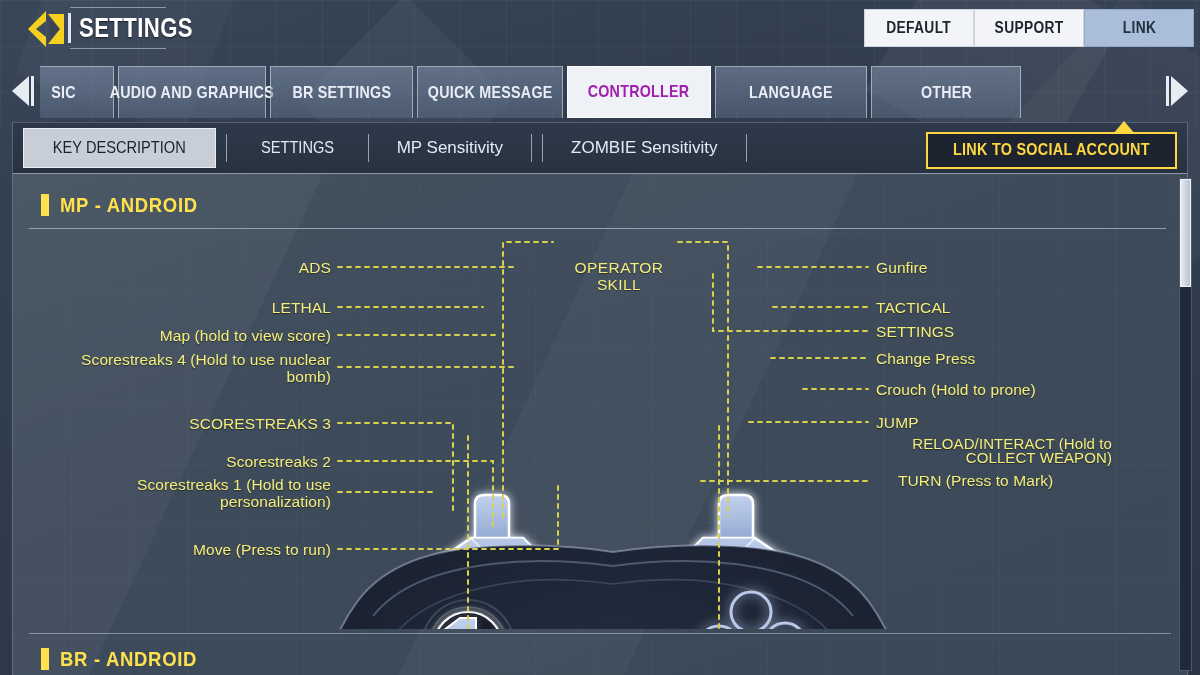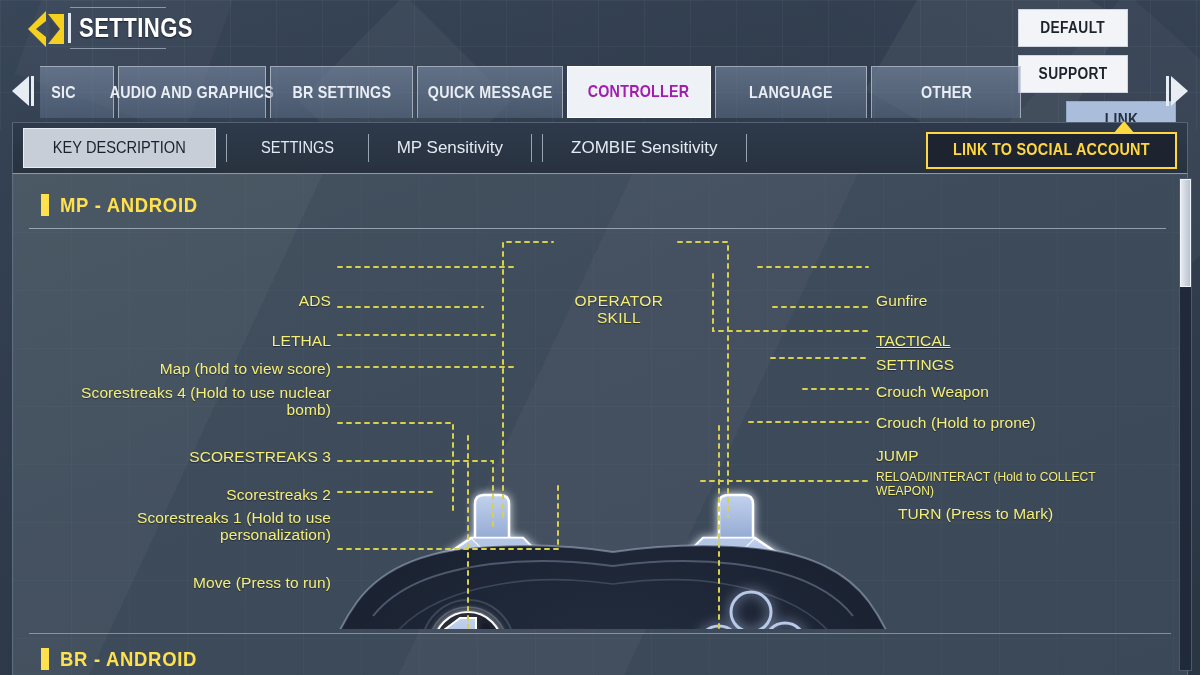--- a/index.html
+++ b/index.html
@@ -62,35 +62,35 @@
     white-space: nowrap;
   }
   .title-rule-top, .title-rule-bot {
     position: absolute; left: 70px; width: 96px; height: 1px;
     background: rgba(220,230,245,0.5);
   }
   .title-rule-top { top: 7px; }
   .title-rule-bot { top: 48px; }
 
   .top-btns {
-    position: absolute; right: 24px; top: 9px;
-    display: flex; gap: 8px; flex-direction: column;
+    position: absolute; right: 6px; top: 9px;
+    display: flex; 
   }
   .top-btn {
     width: 110px; height: 38px;
     display: flex; align-items: center; justify-content: center;
     background: #f2f4f7;
     border: 1px solid #cfd6e0;
     color: #1d222b;
     font-size: 16px; font-weight: 700; letter-spacing: 0.4px;
     transform: none;
     cursor: pointer;
   }
   .top-btn span { transform: scaleX(0.86); display:block; white-space: nowrap; }
-  .top-btn.accent { background: #aabdda; border-color: #93a9cc; color: #23303f; margin-left: 48px; }
+  .top-btn.accent { background: #aabdda; border-color: #93a9cc; color: #23303f; }
 
   
   .tabbar {
     position: absolute; left: 0; top: 66px; width: 1200px; height: 52px;
   }
   .tab-arrow-left {
     position: absolute; left: 12px; top: 10px;
     width: 0; height: 0;
     border-top: 15px solid transparent;
     border-bottom: 15px solid transparent;
@@ -237,26 +237,25 @@
   .diagram { position: absolute; left: 0; top: 60px; width: 1176px; height: 395px; }
   .diagram svg { position: absolute; left: 0; top: 0; }
 
   .lbl {
     position: absolute;
     color: #f5ef7a;
     font-size: 15.5px;
     line-height: 17px;
     letter-spacing: 0.1px;
     text-shadow: 0 1px 1px rgba(0,0,0,0.45);
-    margin-top: 33px;
   }
   .lbl.r { text-align: right; }
   .lbl.l { text-align: left; }
   .lbl.caps { letter-spacing: 0.4px; }
-  .lbl.small { font-size: 12px; line-height: 14px; }
+  .lbl.small { font-size: 15px; line-height: 14px; text-align: right; }
 
   
   .scrollbar-track {
     position: absolute; right: 8px; top: 178px;
     width: 13px; height: 493px;
     background: #20293a;
     border: 1px solid rgba(160,180,205,0.35);
   }
   .scrollbar-thumb {
     position: absolute; left: 0; top: 0;
@@ -525,23 +524,23 @@
       <div class="lbl r" style="left:60px; top:25px; width:258px;">ADS</div>
       <div class="lbl r" style="left:60px; top:65px; width:258px;">LETHAL</div>
       <div class="lbl r" style="left:60px; top:93px; width:258px;">Map (hold to view score)</div>
       <div class="lbl r" style="left:60px; top:117px; width:258px;">Scorestreaks 4 (Hold to use nuclear bomb)</div>
       <div class="lbl r" style="left:60px; top:181px; width:258px;">SCORESTREAKS 3</div>
       <div class="lbl r" style="left:60px; top:219px; width:258px;">Scorestreaks 2</div>
       <div class="lbl r" style="left:60px; top:242px; width:258px;">Scorestreaks 1 (Hold to use personalization)</div>
       <div class="lbl r" style="left:60px; top:307px; width:258px;">Move (Press to run)</div>
 
       <div class="lbl l" style="left:863px; top:25px; width:280px;">Gunfire</div>
-      <div class="lbl l" style="left:863px; top:65px; width:280px;text-decoration:underline;">TACTICAL</div>
+      <div class="lbl l" style="left:863px; top:65px; width:280px;">TACTICAL</div>
       <div class="lbl l" style="left:863px; top:89px; width:280px;">SETTINGS</div>
-      <div class="lbl l" style="left:863px; top:116px; width:280px;">Crouch Weapon</div>
+      <div class="lbl l" style="left:863px; top:116px; width:280px;">Change Press</div>
       <div class="lbl l" style="left:863px; top:147px; width:280px;">Crouch (Hold to prone)</div>
       <div class="lbl l" style="left:863px; top:180px; width:280px;">JUMP</div>
       <div class="lbl l small" style="left:863px; top:203px; width:236px;">RELOAD/INTERACT (Hold to COLLECT WEAPON)</div>
       <div class="lbl l" style="left:885px; top:238px; width:280px;">TURN (Press to Mark)</div>
     </div>
 
     <div class="next-section">
       <div class="next-sep"></div>
       <div class="next-head">
         <div class="next-mark"></div>

